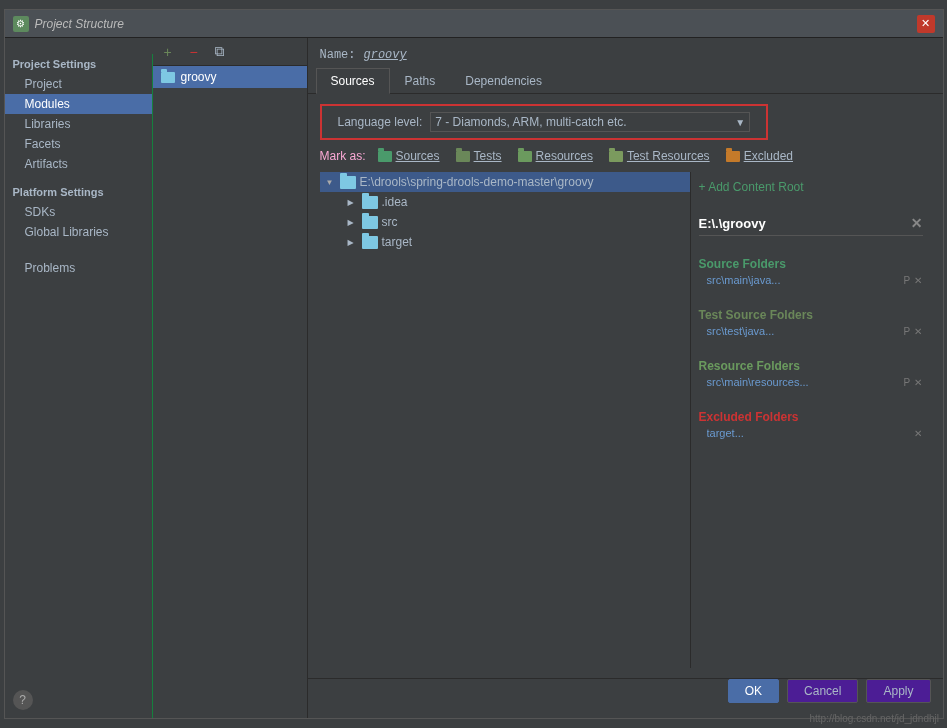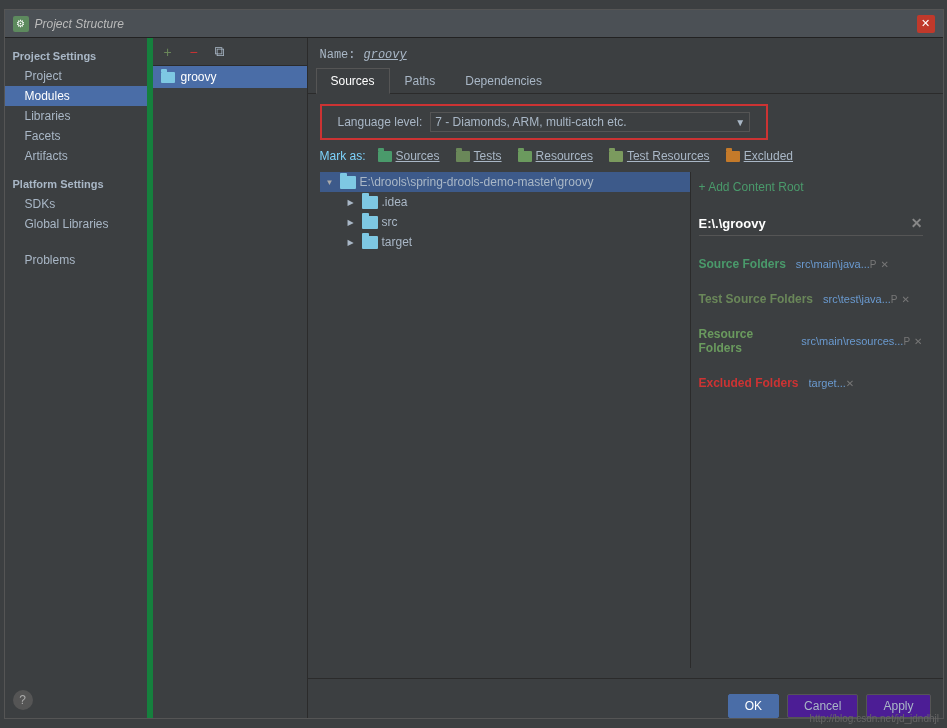--- a/index.html
+++ b/index.html
@@ -69,25 +69,26 @@
     .main-content {
       display: flex;
       flex: 1;
       overflow: hidden;
     }
 
     
     .sidebar {
       width: 148px;
       background: #3c3f41;
-      border-right: 6px solid #15803d;
+      border-right: 1px solid #15803d;
       display: flex;
       flex-direction: column;
-      padding-top: 8px;
+      padding-top: 0;
       flex-shrink: 0;
+      margin-top: 16px;
     }
 
     .sidebar-section-header {
       color: #a9b7c6;
       font-size: 11px;
       font-weight: bold;
       padding: 4px 8px;
       text-transform: none;
     }
 
@@ -289,21 +290,21 @@
     }
 
     .mark-as-row {
       display: flex;
       align-items: center;
       gap: 8px;
       flex-wrap: wrap;
     }
 
     .mark-as-label {
-      color: #7dd3fc;
+      color: #f9a8d4;
       font-size: 12px;
     }
 
     .mark-badge {
       display: flex;
       align-items: center;
       gap: 4px;
       cursor: pointer;
       font-size: 12px;
       padding: 1px 4px;
@@ -441,21 +442,21 @@
     }
 
     .info-panel-title span.close-x {
       color: #888;
       cursor: pointer;
       font-size: 14px;
     }
 
     .folder-section {
       display: flex;
-      flex-direction: row;
+      flex-direction: column;
       gap: 2px;
     }
 
     .folder-section-title {
       font-size: 12px;
       font-weight: bold;
     }
 
     .folder-section-title.blue { color: #4a9a6b; }
     .folder-section-title.green { color: #6a8759; }
@@ -488,21 +489,21 @@
     }
 
     .folder-entry-actions span {
       cursor: pointer;
     }
 
     
     .bottom-bar {
       height: 40px;
       display: flex;
-      align-items: flex-end;
+      align-items: flex-start;
       justify-content: flex-end;
       padding: 0 12px;
       gap: 8px;
       border-top: 1px solid #2b2b2b;
       background: #3c3f41;
       flex-shrink: 0;
     }
 
     .btn {
       padding: 4px 16px;

